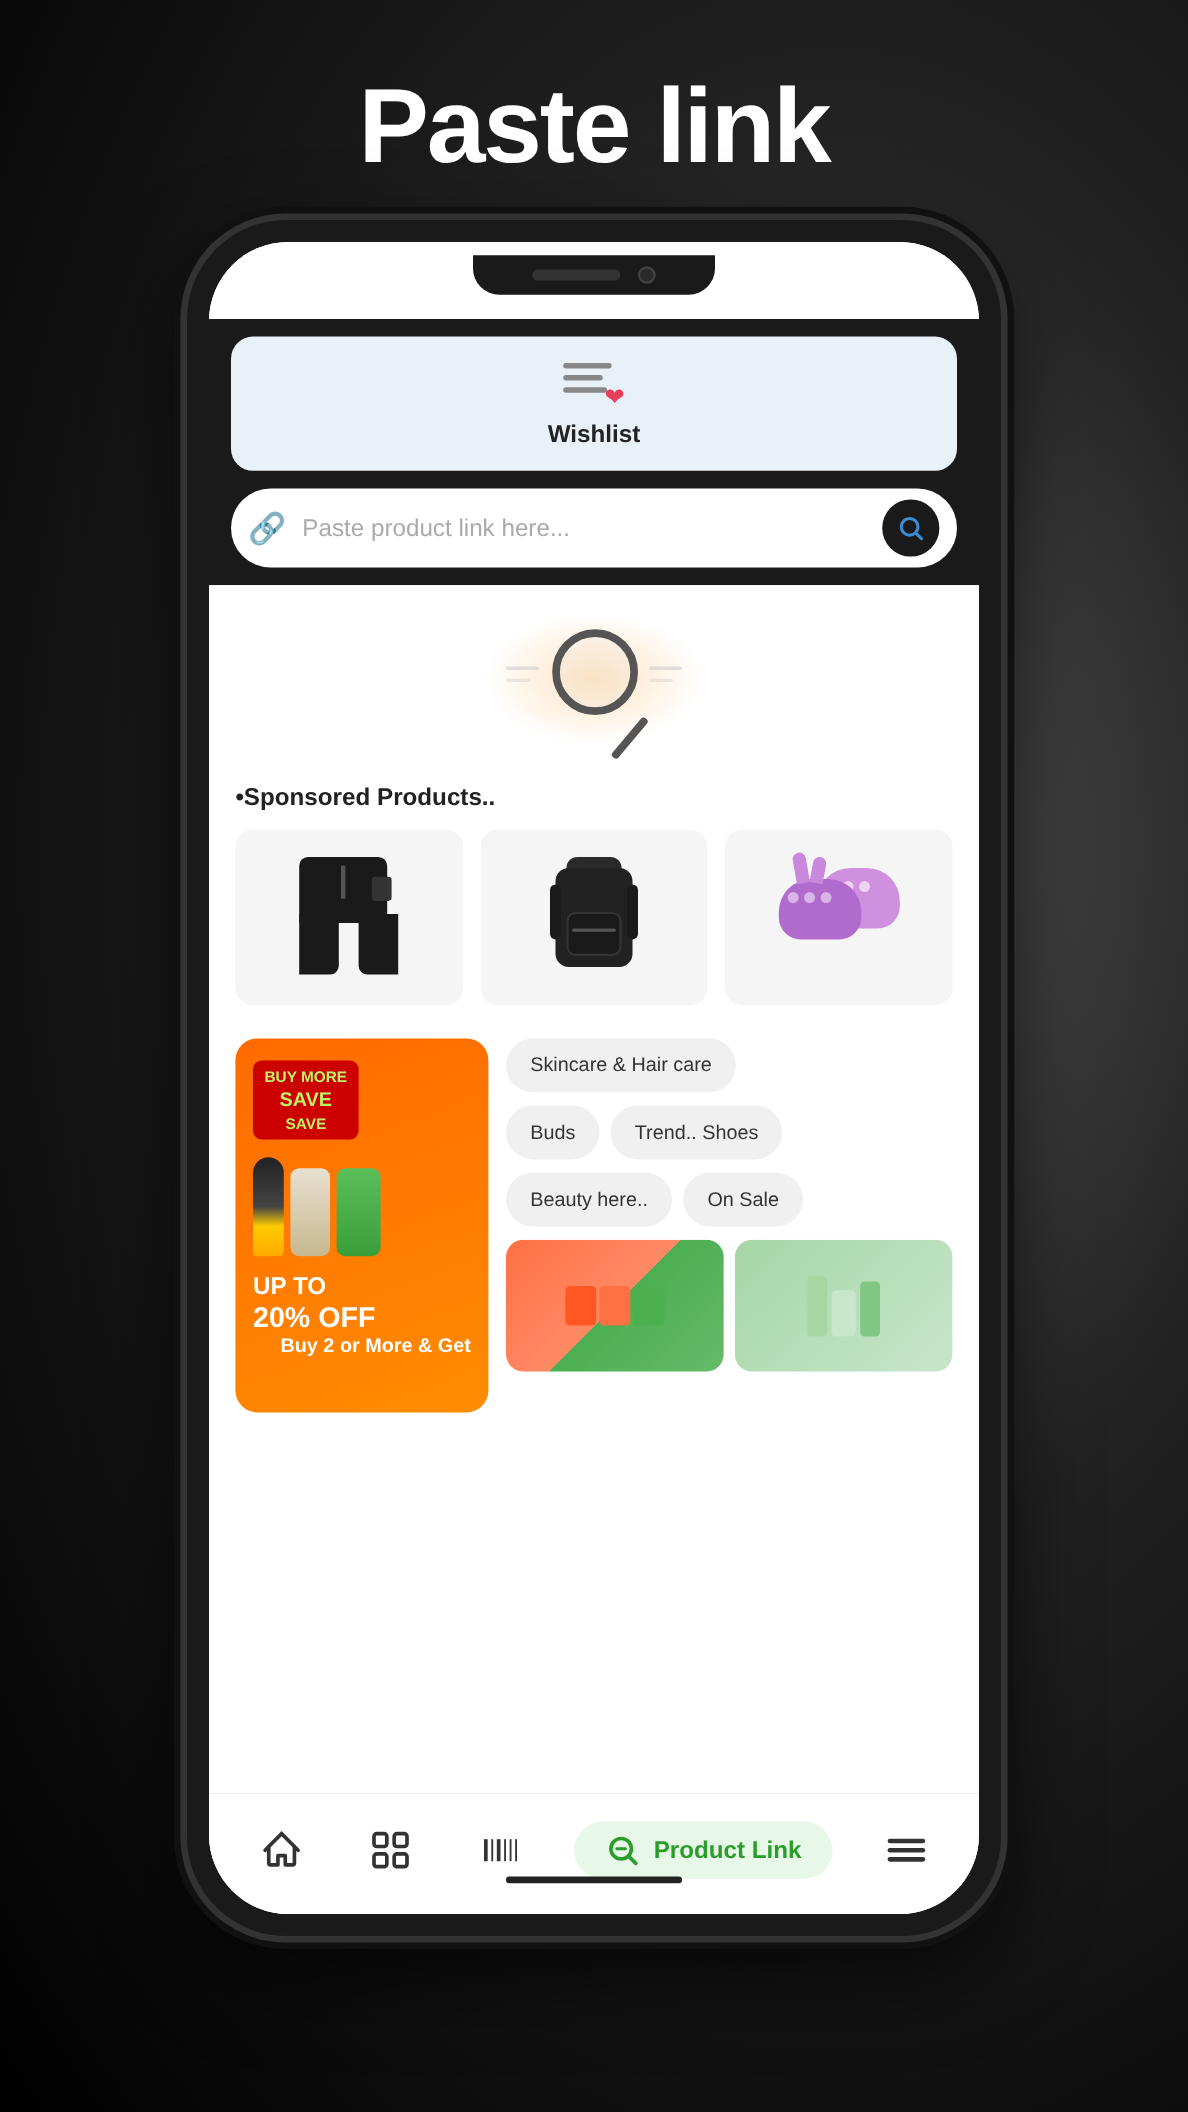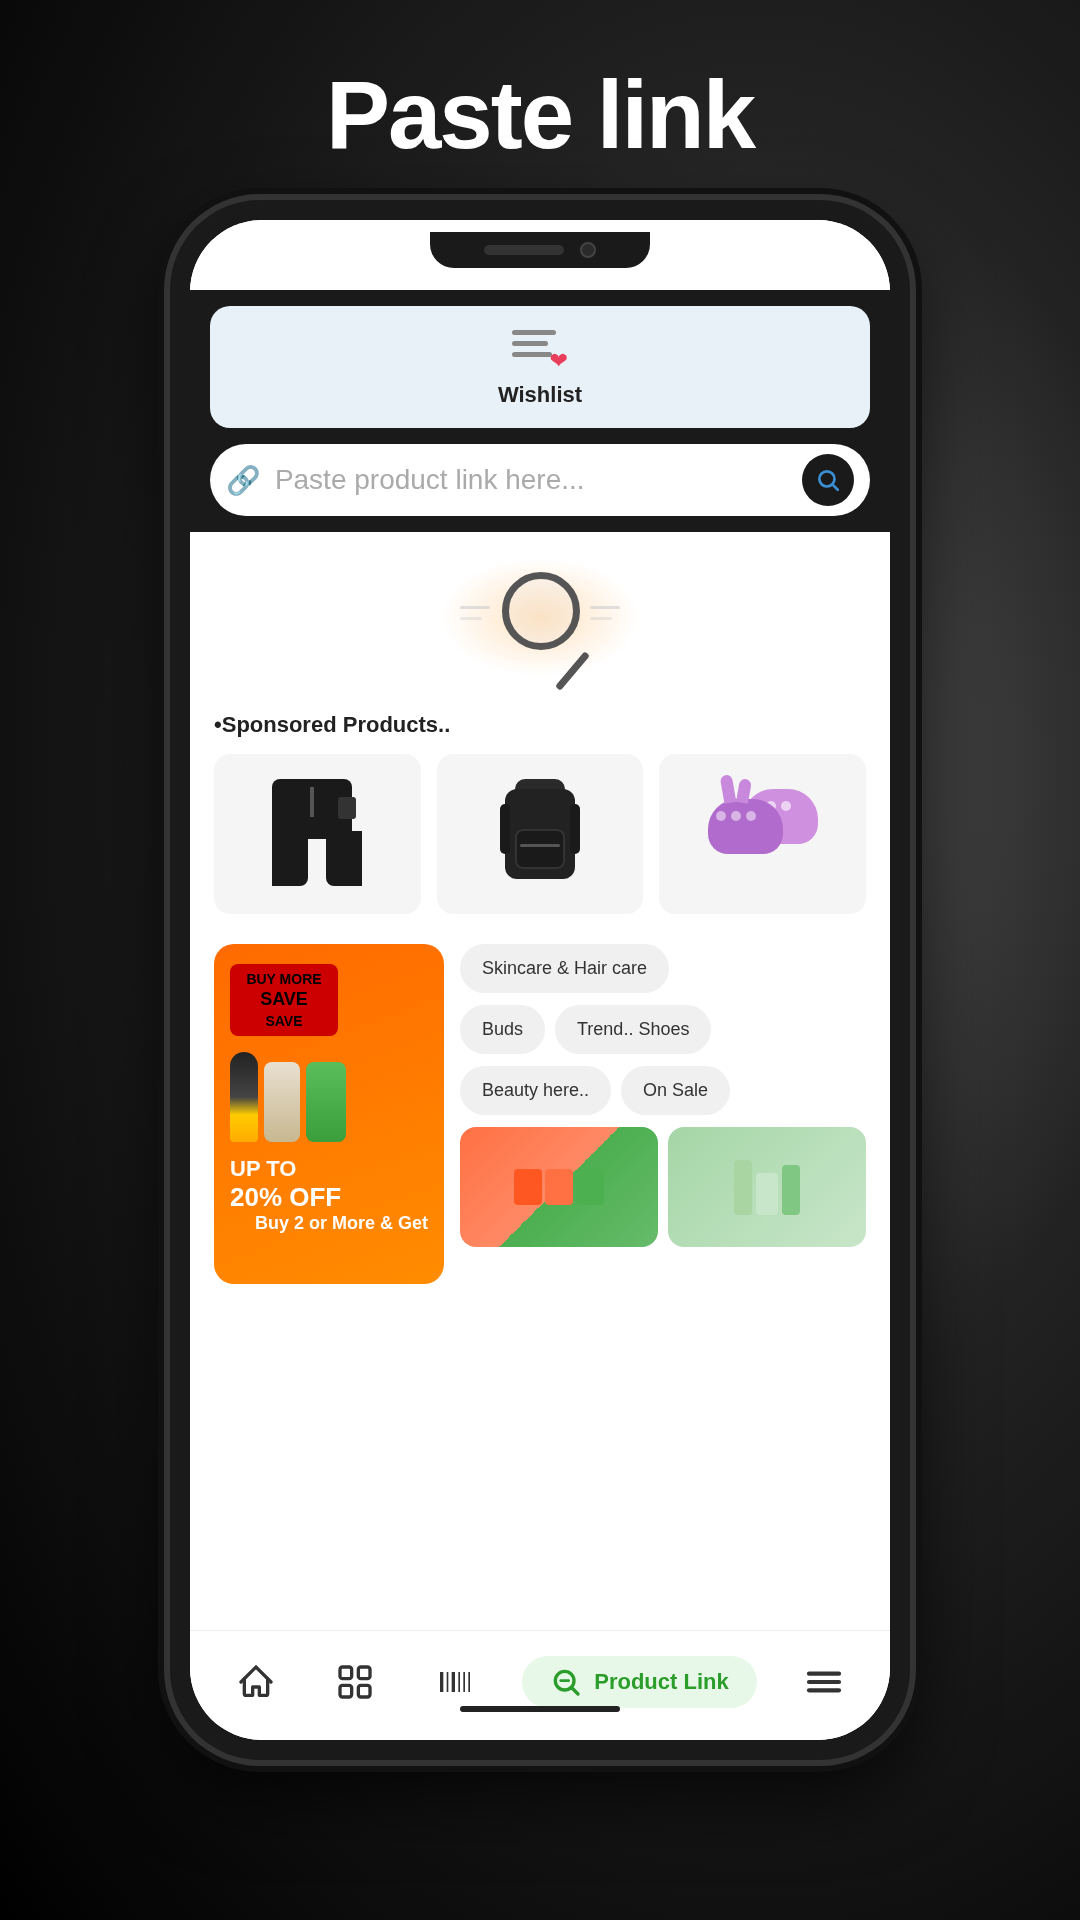--- a/index.html
+++ b/index.html
@@ -182,21 +182,21 @@
       gap: 14px;
     }
 
     .search-link-icon {
       color: #3a8fd4;
       font-size: 28px;
     }
 
     .search-input-text {
       flex: 1;
-      font-size: 28px;
+      font-size: 22px;
       color: #aaa;
     }
 
     .search-btn {
       width: 52px;
       height: 52px;
       background: #1a1a1a;
       border-radius: 50%;
       display: flex;
       align-items: center;
@@ -414,29 +414,29 @@
       background: linear-gradient(160deg, #ff6a00 0%, #ff8c00 100%);
       border-radius: 20px;
       padding: 20px 16px;
       position: relative;
       overflow: hidden;
       flex-shrink: 0;
     }
 
     .promo-badge {
       background: #cc0000;
-      color: #000000;
+      color: #bef264;
       font-size: 14px;
       font-weight: 900;
       padding: 6px 10px;
       border-radius: 8px;
       text-align: center;
       margin-bottom: 16px;
       line-height: 1.3;
-      width: 108px;
+      width: 96px;
     }
 
     .promo-badge span.save {
       font-size: 18px;
       display: block;
     }
 
     .promo-products-img {
       display: flex;
       gap: 6px;

